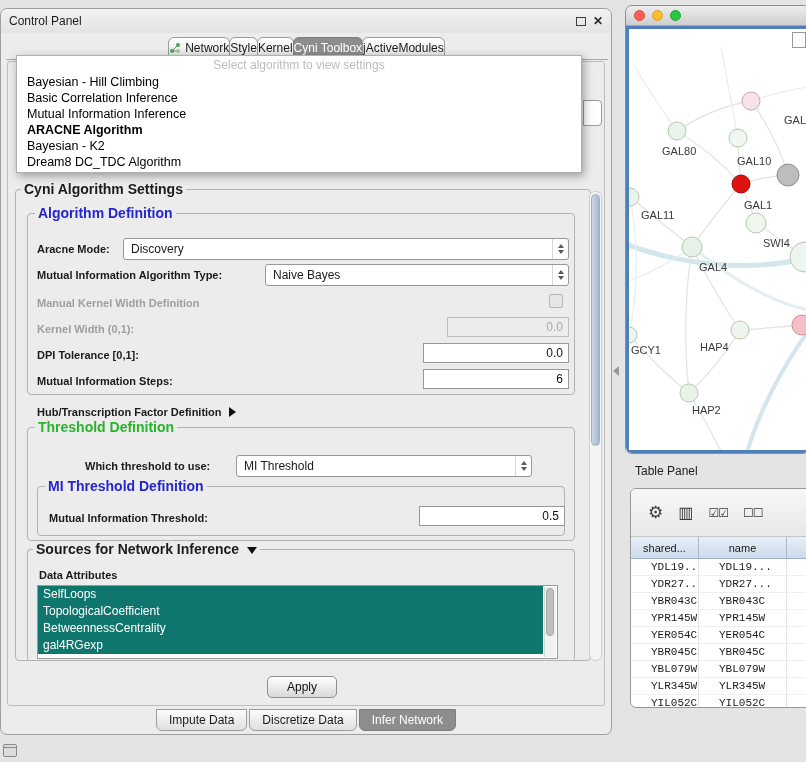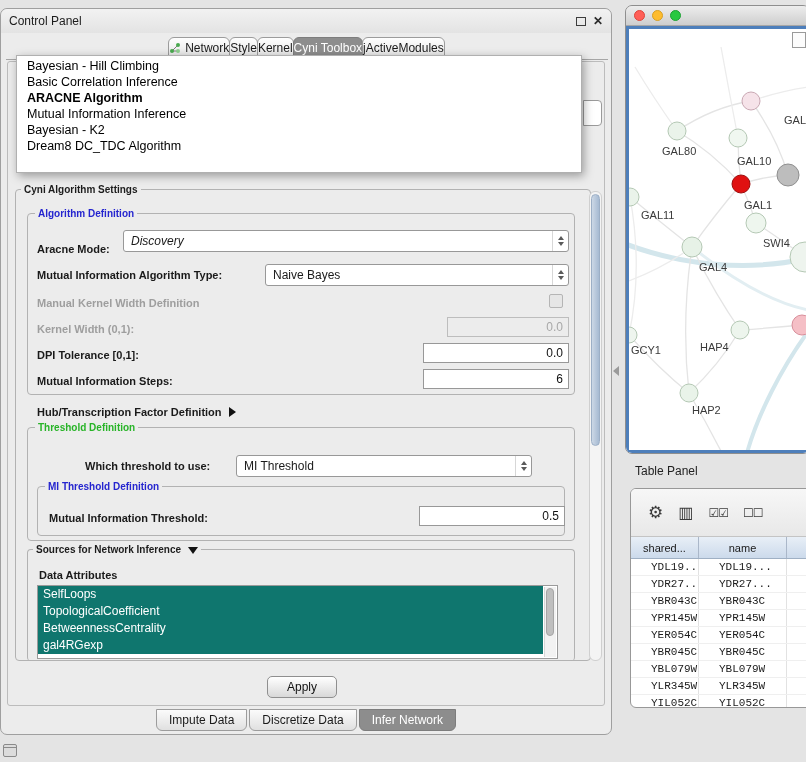--- a/index.html
+++ b/index.html
@@ -22,21 +22,21 @@
   .tab { height:22px; line-height:20px; padding:0 0; font-size:12px;
          border:1px solid #9c9c9c; background:linear-gradient(#fefefe,#e4e4e4);
          border-radius:6px 6px 0 0; margin-right:-1px; display:flex; align-items:center; gap:4px; }
   .tab.sel { background:#8d8d8d; color:#fff; border-color:#7d7d7d; }
   .tabline { position:absolute; left:5px; top:50px; width:602px; border-top:1px solid #a6a6a6; }
 
   .content-frame { position:absolute; left:6px; top:52px; width:598px; height:645px;
                    border:1px solid #bcbcbc; border-radius:3px; background:#ececec; }
 
   .groupbox { position:absolute; border:1px solid #b2b2b2; border-radius:4px; }
-  .gtitle { position:absolute; font-size:10px; font-weight:bold; background:#ececec;
+  .gtitle { position:absolute; font-size:14px; font-weight:bold; background:#ececec;
             padding:0 3px; white-space:nowrap; line-height:13px; }
   .gtitle.blue  { color:#2525cf; }
   .gtitle.green { color:#28b428; }
   .gtitle.black { color:#1c1c1c; }
 
   .lbl { position:absolute; font-size:11px; font-weight:bold; color:#1a1a1a; white-space:nowrap; }
   .lbl.dis { color:#9e9e9e; }
 
   .combo { position:absolute; background:#fff; border:1px solid #989898; border-radius:3px;
            display:flex; align-items:center; padding-left:7px; font-size:12px; }
@@ -177,21 +177,21 @@
   <span class="gtitle black" style="left:20px; top:174px;">Cyni Algorithm Settings</span>
 
   <div class="vscroll">
     <div class="vthumb"></div>
   </div>
 
   <div class="groupbox" style="left:26px; top:204px; width:548px; height:182px;"></div>
   <span class="gtitle blue" style="left:34px; top:198px;">Algorithm Definition</span>
 
   <span class="lbl" style="left:36px; top:234px;">Aracne Mode:</span>
-  <div class="combo" style="left:122px; top:221px; width:446px; height:22px;font-style:italic;">
+  <div class="combo" style="left:122px; top:229px; width:446px; height:22px;">
     <span>Discovery</span>
     <span class="combo-arrows">
         <i class="tri-up"></i>
         <i class="tri-down"></i>
       </span>
   </div>
 
   <span class="lbl" style="left:36px; top:260px;">Mutual Information Algorithm Type:</span>
   <div class="combo" style="left:264px; top:255px; width:304px; height:22px;">
     <span>Naive Bayes</span>
@@ -259,24 +259,25 @@
   <div class="btabbar">
     <span class="btab">Impute Data</span>
     <span class="btab">Discretize Data</span>
     <span class="btab sel">Infer Network</span>
   </div>
 </div>
 
 <div class="combo-fragment"></div>
 
 <div class="popup">
+  <div class="ph">Select algorithm to view settings</div>
   <div class="item">Bayesian - Hill Climbing</div>
   <div class="item">Basic Correlation Inference</div>
+  <div class="item">Mutual Information Inference</div>
   <div class="item sel">ARACNE Algorithm</div>
-  <div class="item">Mutual Information Inference</div>
   <div class="item">Bayesian - K2</div>
   <div class="item">Dream8 DC_TDC Algorithm</div>
 </div>
 
 <div class="split-arrow"></div>
 
 <div class="netwin">
   <div class="net-titlebar">
     <span class="light red"></span>
     <span class="light yellow"></span>

